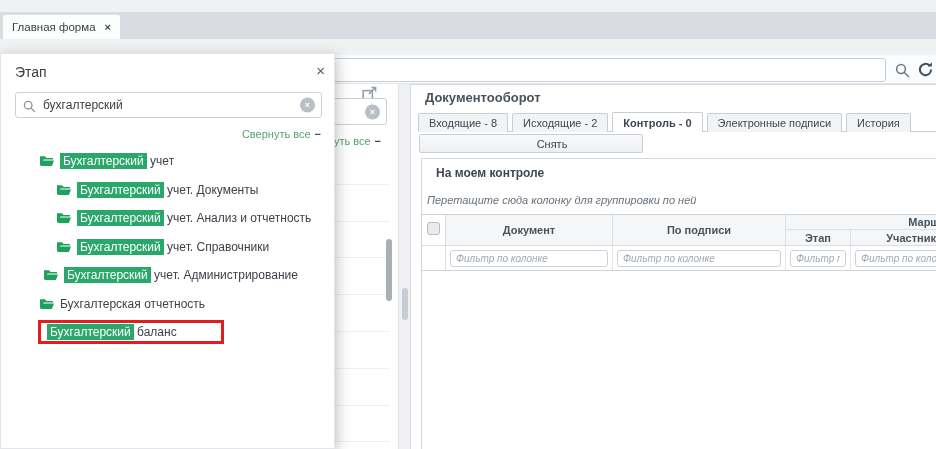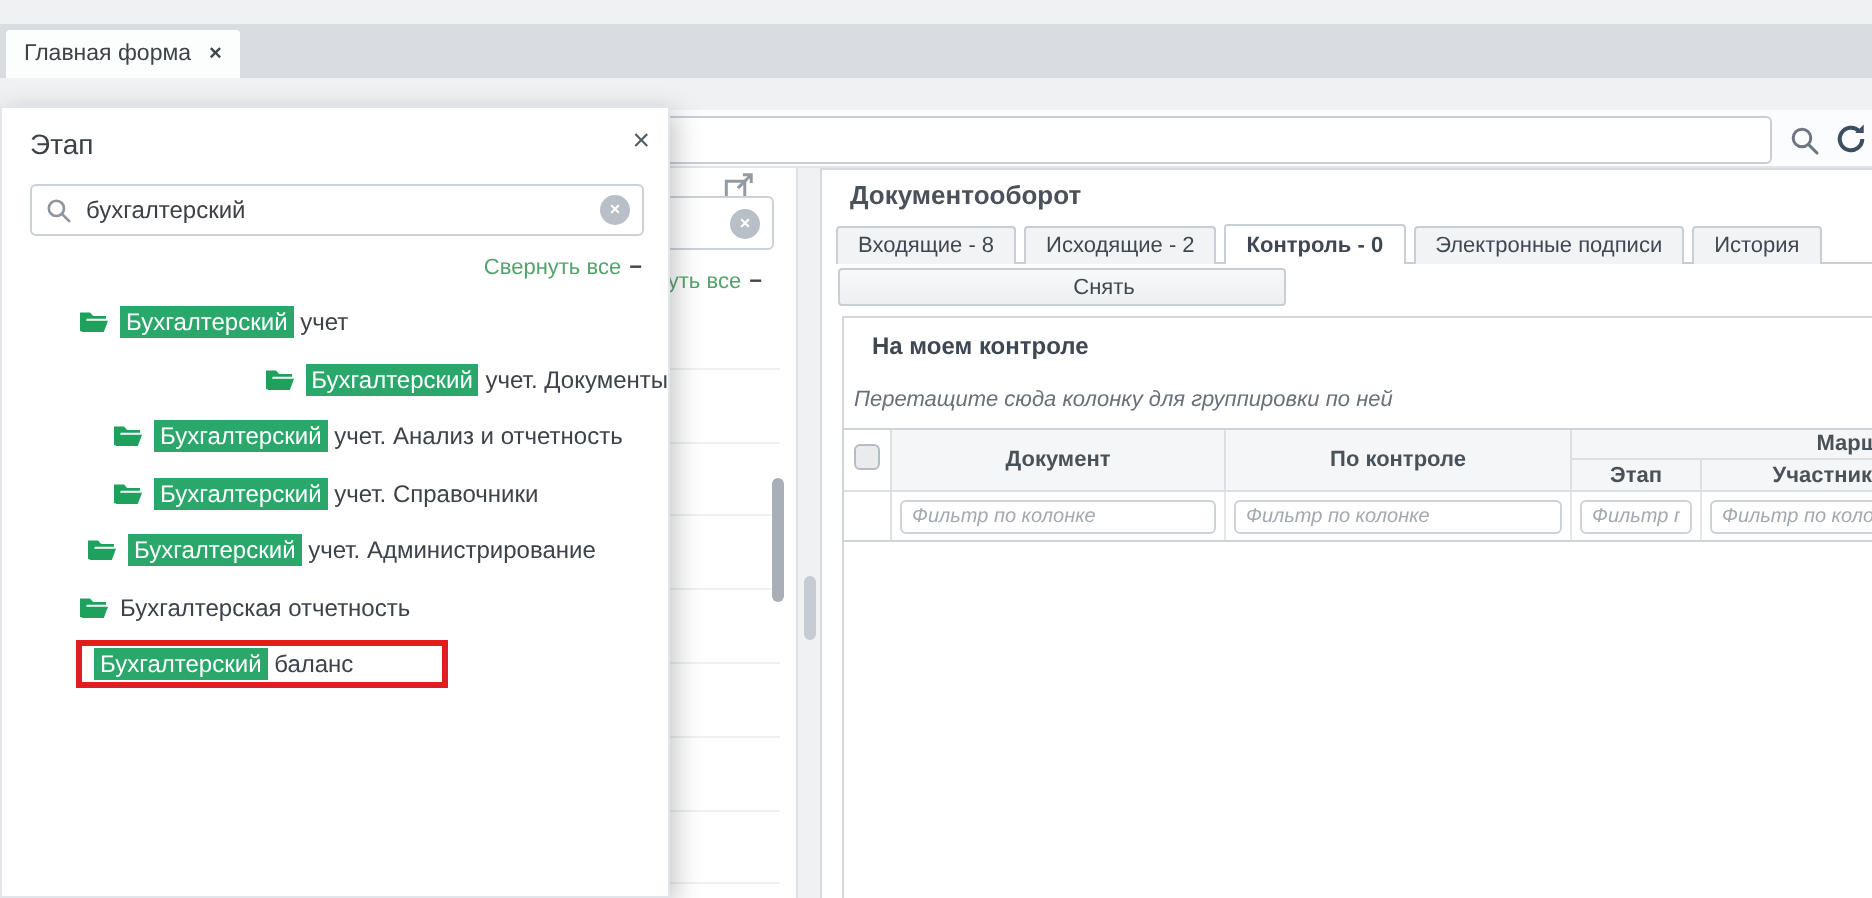--- a/index.html
+++ b/index.html
@@ -190,21 +190,21 @@
     <div class="group-hint">Перетащите сюда колонку для группировки по ней</div>
     <div class="tbl">
       <div class="thead">
         <div class="cbcell">
           <span class="checkbox"></span>
         </div>
       <div class="hcell" style="width: 167px;">
             <span>Документ</span>
           </div>
           <div class="hcell" style="width: 173px;">
-            <span>По контроле</span>
+            <span>По подписи</span>
           </div>
           <div class="groupwrap" style="width: 294px;">
             <div class="ghead">
               <span>Маршрут</span>
             </div>
             <div class="subrow">
               <div class="subhead" style="width: 65px;">
                 <span>Этап</span>
               </div>
               <div class="subhead" style="width: 128px;">
@@ -251,21 +251,21 @@
   <div class="menu-tree">
       <div class="tree-row" style="padding-left: 16px;">
         <span class="ficon">
           <svg width="14" height="12" viewBox="0 0 14 12">
             <path fill="#1da15c" d="M0 1.2 L5 1.2 L6.6 3 L13 3 L13 4.4 L3.4 4.4 L1.4 10.6 L0 10.6 Z"></path>
             <path fill="#1da15c" d="M2.6 5.4 L14 5.4 L11.9 11 L0.9 11 Z"></path>
           </svg>
         </span>
         <span class="tree-label"><span class="hl">Бухгалтерский</span> учет</span>
       </div>
-      <div class="tree-row" style="padding-left: 33px; justify-content: flex-end;">
+      <div class="tree-row" style="padding-left: 33px;">
         <span class="ficon">
           <svg width="14" height="12" viewBox="0 0 14 12">
             <path fill="#1da15c" d="M0 1.2 L5 1.2 L6.6 3 L13 3 L13 4.4 L3.4 4.4 L1.4 10.6 L0 10.6 Z"></path>
             <path fill="#1da15c" d="M2.6 5.4 L14 5.4 L11.9 11 L0.9 11 Z"></path>
           </svg>
         </span>
         <span class="tree-label"><span class="hl">Бухгалтерский</span> учет. Документы</span>
       </div>
       <div class="tree-row" style="padding-left: 33px;">
         <span class="ficon">

